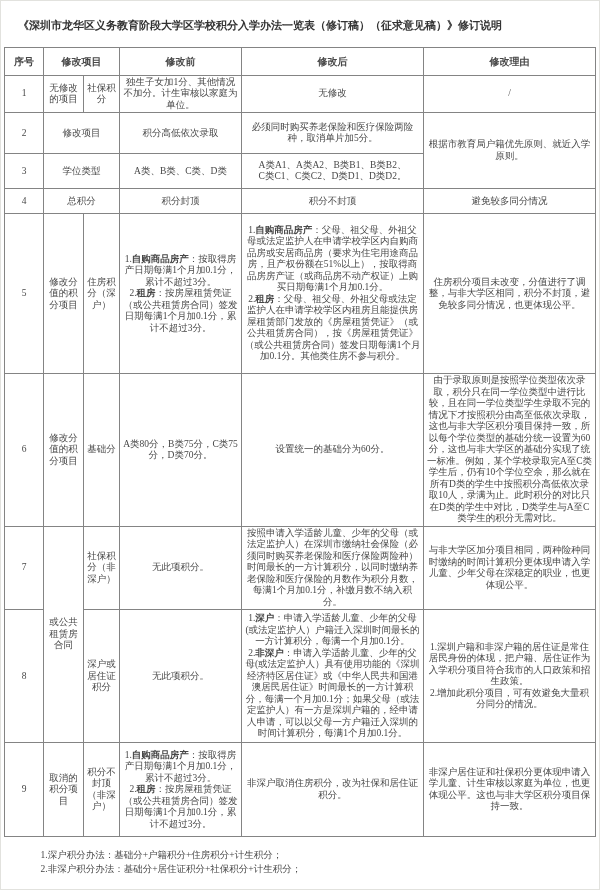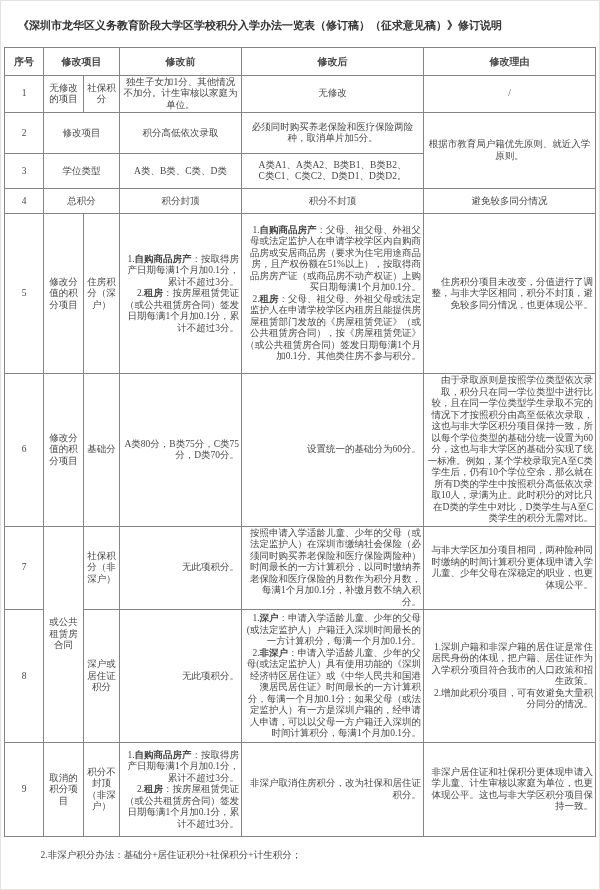--- a/index.html
+++ b/index.html
@@ -39,21 +39,21 @@
     vertical-align:middle;
     padding:1px 2px;
     word-break:break-all;
     overflow:hidden;
   }
   table.doc th{
     font-weight:bold;
     font-size:10px;
     height:25px;
   }
-  table.doc td.left{ text-align:right; }
+  table.doc td.left{ text-align:center; }
   table.doc b{ font-weight:bold; }
   .notes{
     display:flex;
     align-items:flex-start;
     font-size:9.5px;
     line-height:13.5px;
     color:#474747;
     margin:5px 0 0 8px;
   }
   .notes-label{ white-space:nowrap;margin-top:43px; }
@@ -150,17 +150,18 @@
           <td class="left">1.<b>自购商品房产</b>：按取得房产日期每满1个月加0.1分，累计不超过3分。<br>2.<b>租房</b>：按房屋租赁凭证（或公共租赁房合同）签发日期每满1个月加0.1分，累计不超过3分。</td>
           <td class="left">非深户取消住房积分，改为社保和居住证积分。</td>
           <td class="left">非深户居住证和社保积分更体现申请入学儿童、计生审核以家庭为单位，也更体现公平。这也与非大学区积分项目保持一致。</td>
         </tr>
       </tbody>
   </table>
 
   <div class="notes">
     <span class="notes-label">备注：</span>
     <div class="notes-items" id="notes-items">
+        <div>1.深户积分办法：基础分+户籍积分+住房积分+计生积分；</div>
         <div>2.非深户积分办法：基础分+居住证积分+社保积分+计生积分；</div>
       </div>
   </div>
 
 </div>
 
 </body></html>

